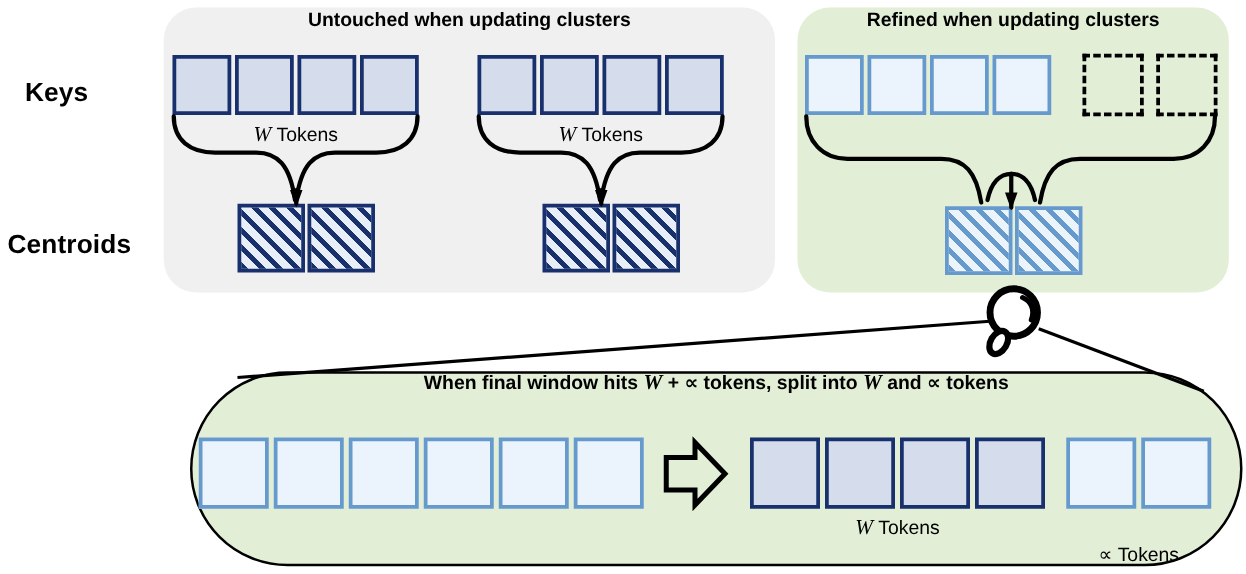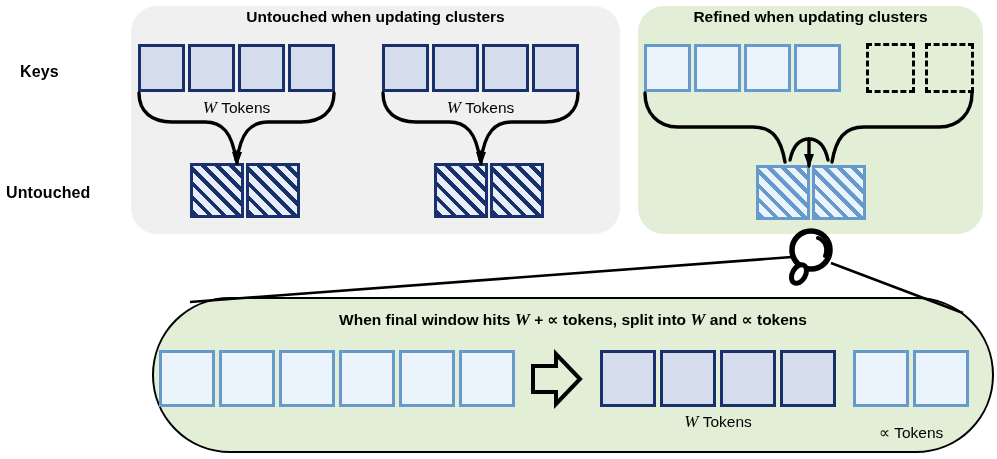--- a/index.html
+++ b/index.html
@@ -11,31 +11,31 @@
   
   .panel{position:absolute;box-sizing:border-box;}
   #panel-left{left:131px;top:6px;width:489px;height:228px;
       background:#f0f0f0;border-radius:26px;}
   #panel-right{left:638px;top:6px;width:345px;height:228px;
       background:#e2eed6;border-radius:26px;}
   #panel-bottom{left:152px;top:297px;width:842px;height:156px;
       background:#e2eed6;border-radius:78px;border:2px solid #000;}
 
   
-  .row-label{position:absolute;font-weight:bold;font-size:16px;color:#000;
+  .row-label{position:absolute;font-weight:bold;font-size:21px;color:#000;
       letter-spacing:.1px;white-space:nowrap;}
   #label-keys{left:20px;top:63px;}
   #label-centroids{left:6px;top:184px;}
 
   
   .panel-title{position:absolute;font-weight:bold;font-size:15.5px;color:#000;
       white-space:nowrap;text-align:center;}
   #title-left{left:131px;top:8px;width:489px;}
   #title-right{left:638px;top:8px;width:345px;}
-  #title-bottom{left:152px;top:310px;width:842px;}
+  #title-bottom{left:152px;top:296px;width:842px;}
 
   
   .box{position:absolute;box-sizing:border-box;}
   .box-key-dark{background:#d5dded;border:3px solid #18306b;}
   .box-key-light{background:#ebf3fc;border:3px solid #6699cc;}
   .box-dashed{background:transparent;border:3.5px dashed #000;}
 
   
   .box-cent-dark{border:3px solid #18306b;
      background-color:#e8eef8;
@@ -64,21 +64,21 @@
 </head>
 <body>
 
 <div class="stage">
 
   <div class="panel" id="panel-left"></div>
   <div class="panel" id="panel-right"></div>
   <div class="panel" id="panel-bottom"></div>
 
   <div class="row-label" id="label-keys">Keys</div>
-  <div class="row-label" id="label-centroids">Untouched</div>
+  <div class="row-label" id="label-centroids">Centroids</div>
 
   <div class="panel-title" id="title-right">Refined when updating clusters</div>
   <div class="panel-title" id="title-left">Untouched when updating clusters</div>
   <div class="panel-title" id="title-bottom">
     <span>When final window hits&nbsp;</span><span class="mvar">W</span><span>&nbsp;+&nbsp;</span><span>∝</span><span>&nbsp;tokens, split into&nbsp;</span><span class="mvar">W</span><span>&nbsp;and&nbsp;</span><span>∝</span><span>&nbsp;tokens</span>
   </div>
 
   <div class="box box-key-dark" style="left:138px;top:44px;width:47px;height:48px;"></div>
   <div class="box box-key-dark" style="left:188px;top:44px;width:47px;height:48px;"></div>
   <div class="box box-key-dark" style="left:238px;top:44px;width:47px;height:48px;"></div>
@@ -124,21 +124,21 @@
   <div class="box box-key-dark" style="left:660px;top:350px;width:56px;height:57px;"></div>
   <div class="box box-key-dark" style="left:720px;top:350px;width:56px;height:57px;"></div>
   <div class="box box-key-dark" style="left:780px;top:350px;width:56px;height:57px;"></div>
 
   <div class="box box-key-light" style="left:853px;top:350px;width:56px;height:57px;"></div>
   <div class="box box-key-light" style="left:913px;top:350px;width:56px;height:57px;"></div>
 
   <div class="caption" style="left:600px;top:412px;width:236px;">
     <span class="mvar">W</span><span>&nbsp;Tokens</span>
   </div>
-  <div class="caption" style="left:853px;top:424px;width:116px;">
+  <div class="caption" style="left:853px;top:435px;width:116px;">
     <span>∝</span><span>&nbsp;Tokens</span>
   </div>
 
   <svg class="overlay" viewBox="0 0 997 459">
 
     <g fill="none" stroke="#000" stroke-width="3.4" stroke-linecap="round">
       <path d="M139,93 C139,112 152,122 172,122 L205,122 C222,122 232,132 236,160"></path>
       <path d="M334,93 C334,112 321,122 301,122 L268,122 C251,122 241,132 237,160"></path>
       <path d="M237,152 L237,163" stroke-width="3.4"></path>
     </g>

